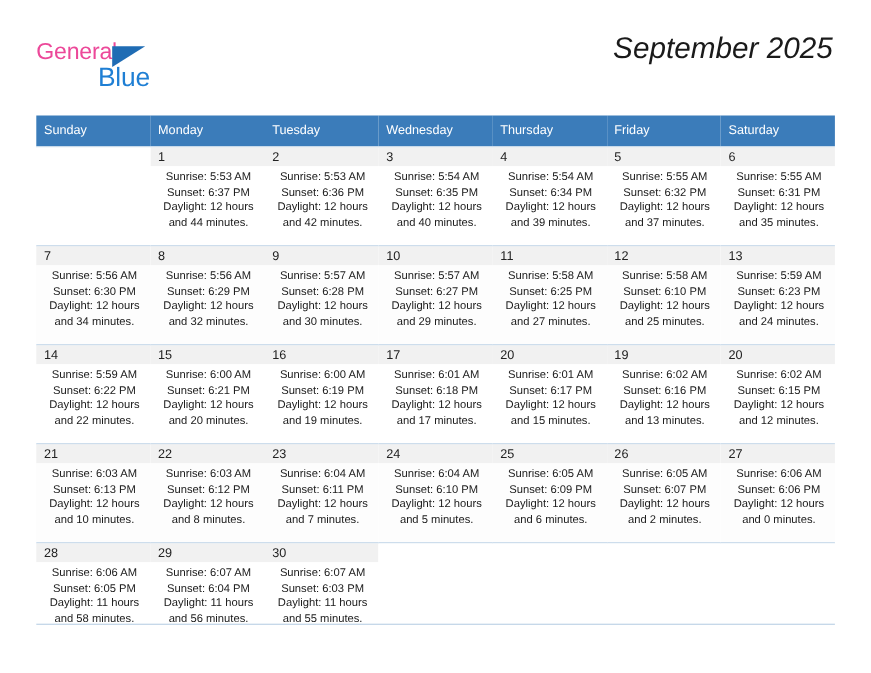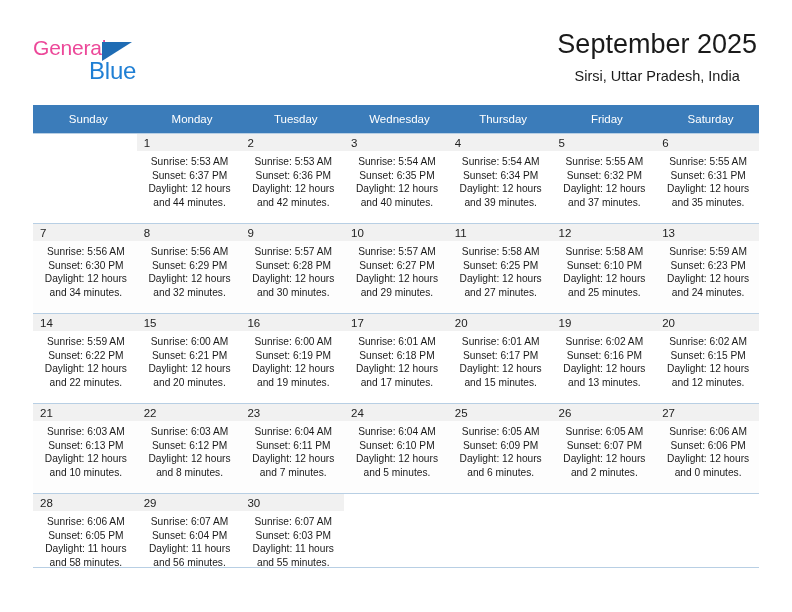--- a/index.html
+++ b/index.html
@@ -60,21 +60,22 @@
     top: 21px;
     font-size: 24px;
     color: #1f7fd4;
     letter-spacing: -0.2px;
   }
 
   .title-block {
     position: absolute;
     right: 35px;
     top: 28px;
-    text-align: center;
+    text-align: right;
+    font-style: italic;
   }
   .cal-title {
     font-size: 27px;
     color: #1a1a1a;
     line-height: 32px;
     white-space: nowrap;
   }
   .cal-subtitle {
     font-size: 14.5px;
     color: #1a1a1a;
@@ -90,21 +91,21 @@
     top: 105px;
     width: 726px;
     border-collapse: collapse;
     table-layout: fixed;
   }
   .calendar th {
     background: #3b7cba;
     color: #ffffff;
     font-size: 11.5px;
     font-weight: normal;
-    text-align: center;
+    text-align: left;
     padding: 5px 0 5px 7px;
     height: 18px;
     border: 0;
   }
   .calendar td {
     vertical-align: top;
     padding: 0;
     border: 0;
     width: 103.7px;
     height: 90px;
@@ -158,21 +159,20 @@
   <div class="header">
 
     <div class="logo">
       <span class="logo-general">General</span>
       <span class="logo-triangle"></span>
       <span class="logo-blue">Blue</span>
     </div>
 
     <div class="title-block">
       <div class="cal-title">September 2025</div>
-      <div class="cal-subtitle">Sirsi, Uttar Pradesh, India</div>
     </div>
 
   </div>
 
   <table class="calendar">
     <thead>
       <tr>
         <th>Sunday</th>
         <th>Monday</th>
         <th>Tuesday</th>

